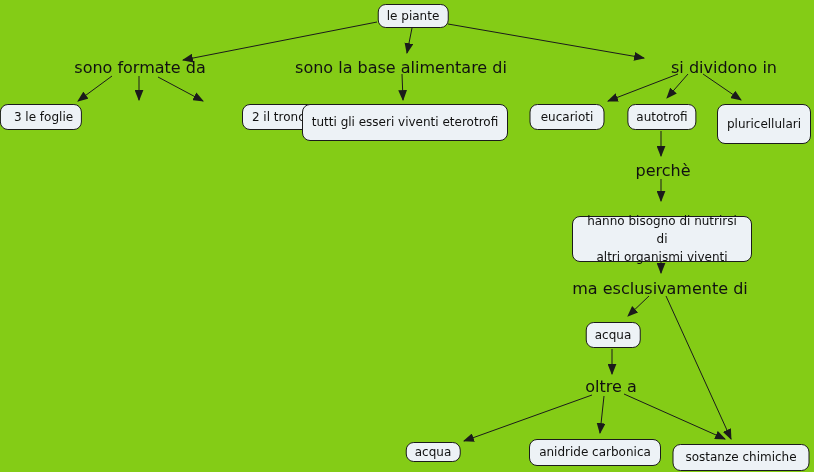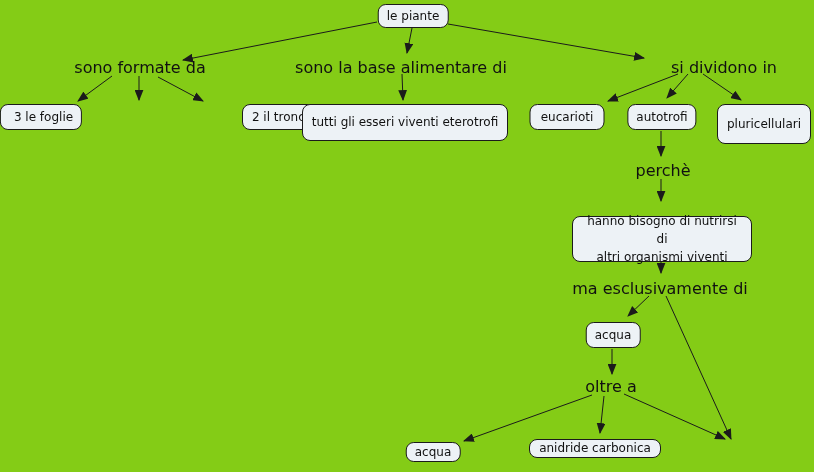--- a/index.html
+++ b/index.html
@@ -81,21 +81,22 @@
   <div class="node" style="left:41px;  top:104px; min-width:78px;  height:26px;padding-left:13px;">3 le foglie</div>
   <div class="node" style="left:236px; top:104px; min-width:80px;  height:26px;margin-left:46px;">2 il tronco</div>
   <div class="node" style="left:405px; top:104px; min-width:206px; height:37px;text-align:center;">tutti gli esseri viventi eterotrofi</div>
   <div class="node" style="left:567px; top:104px; min-width:75px;  height:26px;">eucarioti</div>
   <div class="node" style="left:662px; top:104px; min-width:69px;  height:26px;">autotrofi</div>
   <div class="node" style="left:764px; top:104px; min-width:94px;  height:40px;">pluricellulari</div>
   <div class="node multiline" style="left:662px; top:204px; min-width:180px; height:46px;margin-top:12px;">hanno bisogno di nutrirsi di
 altri organismi viventi</div>
   <div class="node" style="left:613px; top:322px; min-width:46px;  height:26px;">acqua</div>
   <div class="node" style="left:433px; top:442px; min-width:53px;  height:20px;">acqua</div>
-  <div class="node" style="left:595px; top:439px; min-width:132px; height:19px;">anidride carbonica</div>
+  <div class="node" style="left:595px; top:439px; min-width:132px; height:27px;">anidride carbonica</div>
+  <div class="node" style="left:741px; top:444px; min-width:137px; height:27px;">sostanze chimiche</div>
 
   <div class="elabel" style="left:140px; top:58px;">sono formate da</div>
   <div class="elabel" style="left:401px; top:58px;">sono la base alimentare di</div>
   <div class="elabel" style="left:690px; top:58px;margin-left:34px;">si dividono in</div>
   <div class="elabel" style="left:663px; top:161px;">perchè</div>
   <div class="elabel" style="left:660px; top:279px;">ma esclusivamente di</div>
   <div class="elabel" style="left:611px; top:377px;">oltre a</div>
 
 </div>
 

